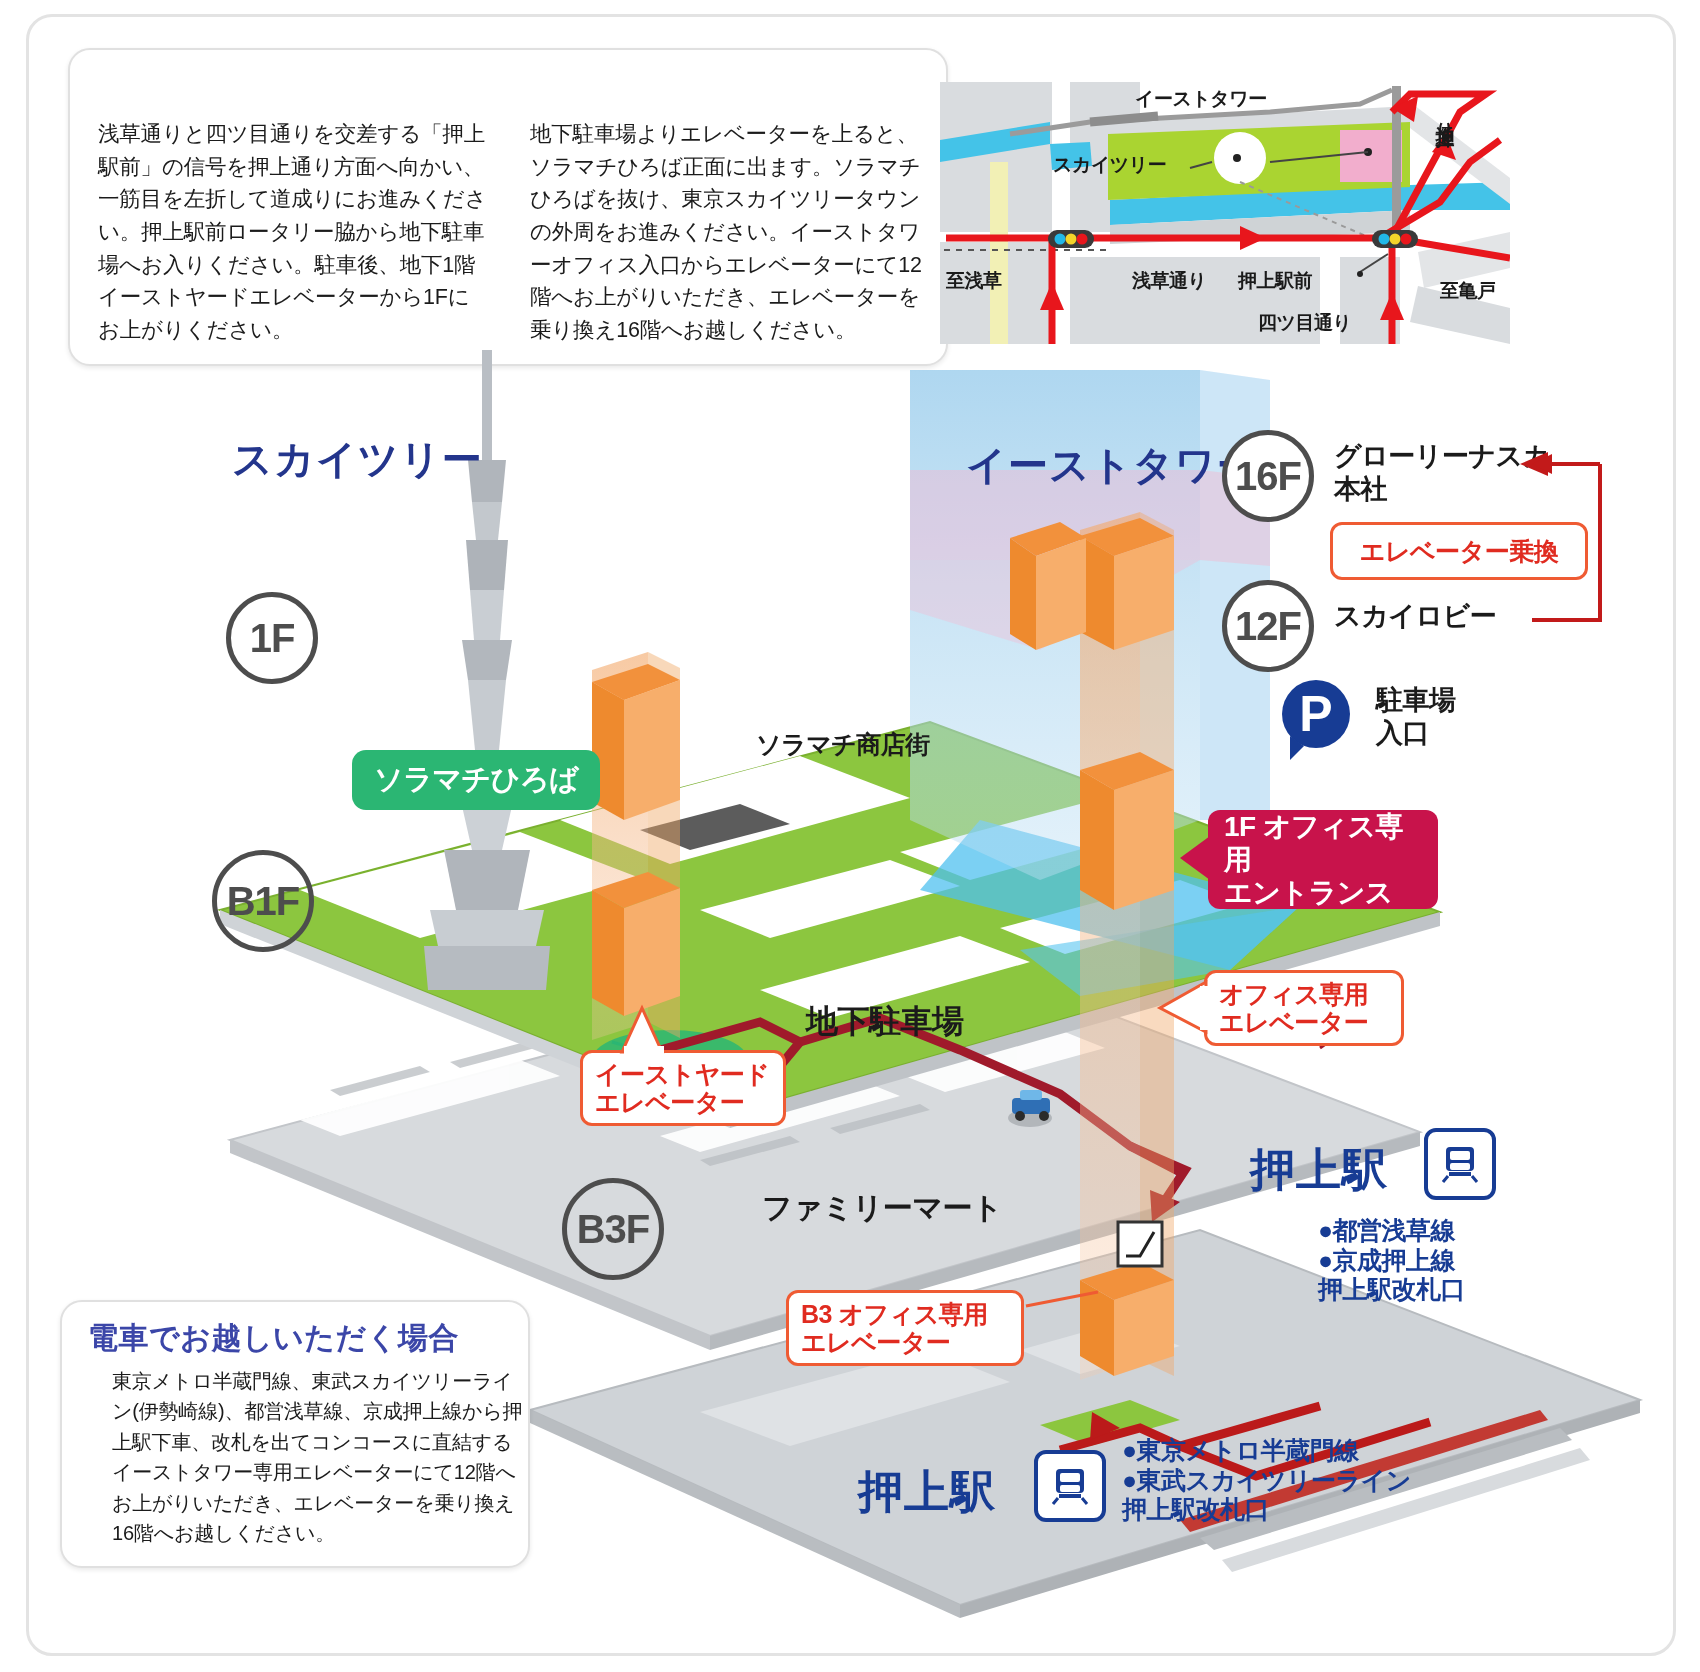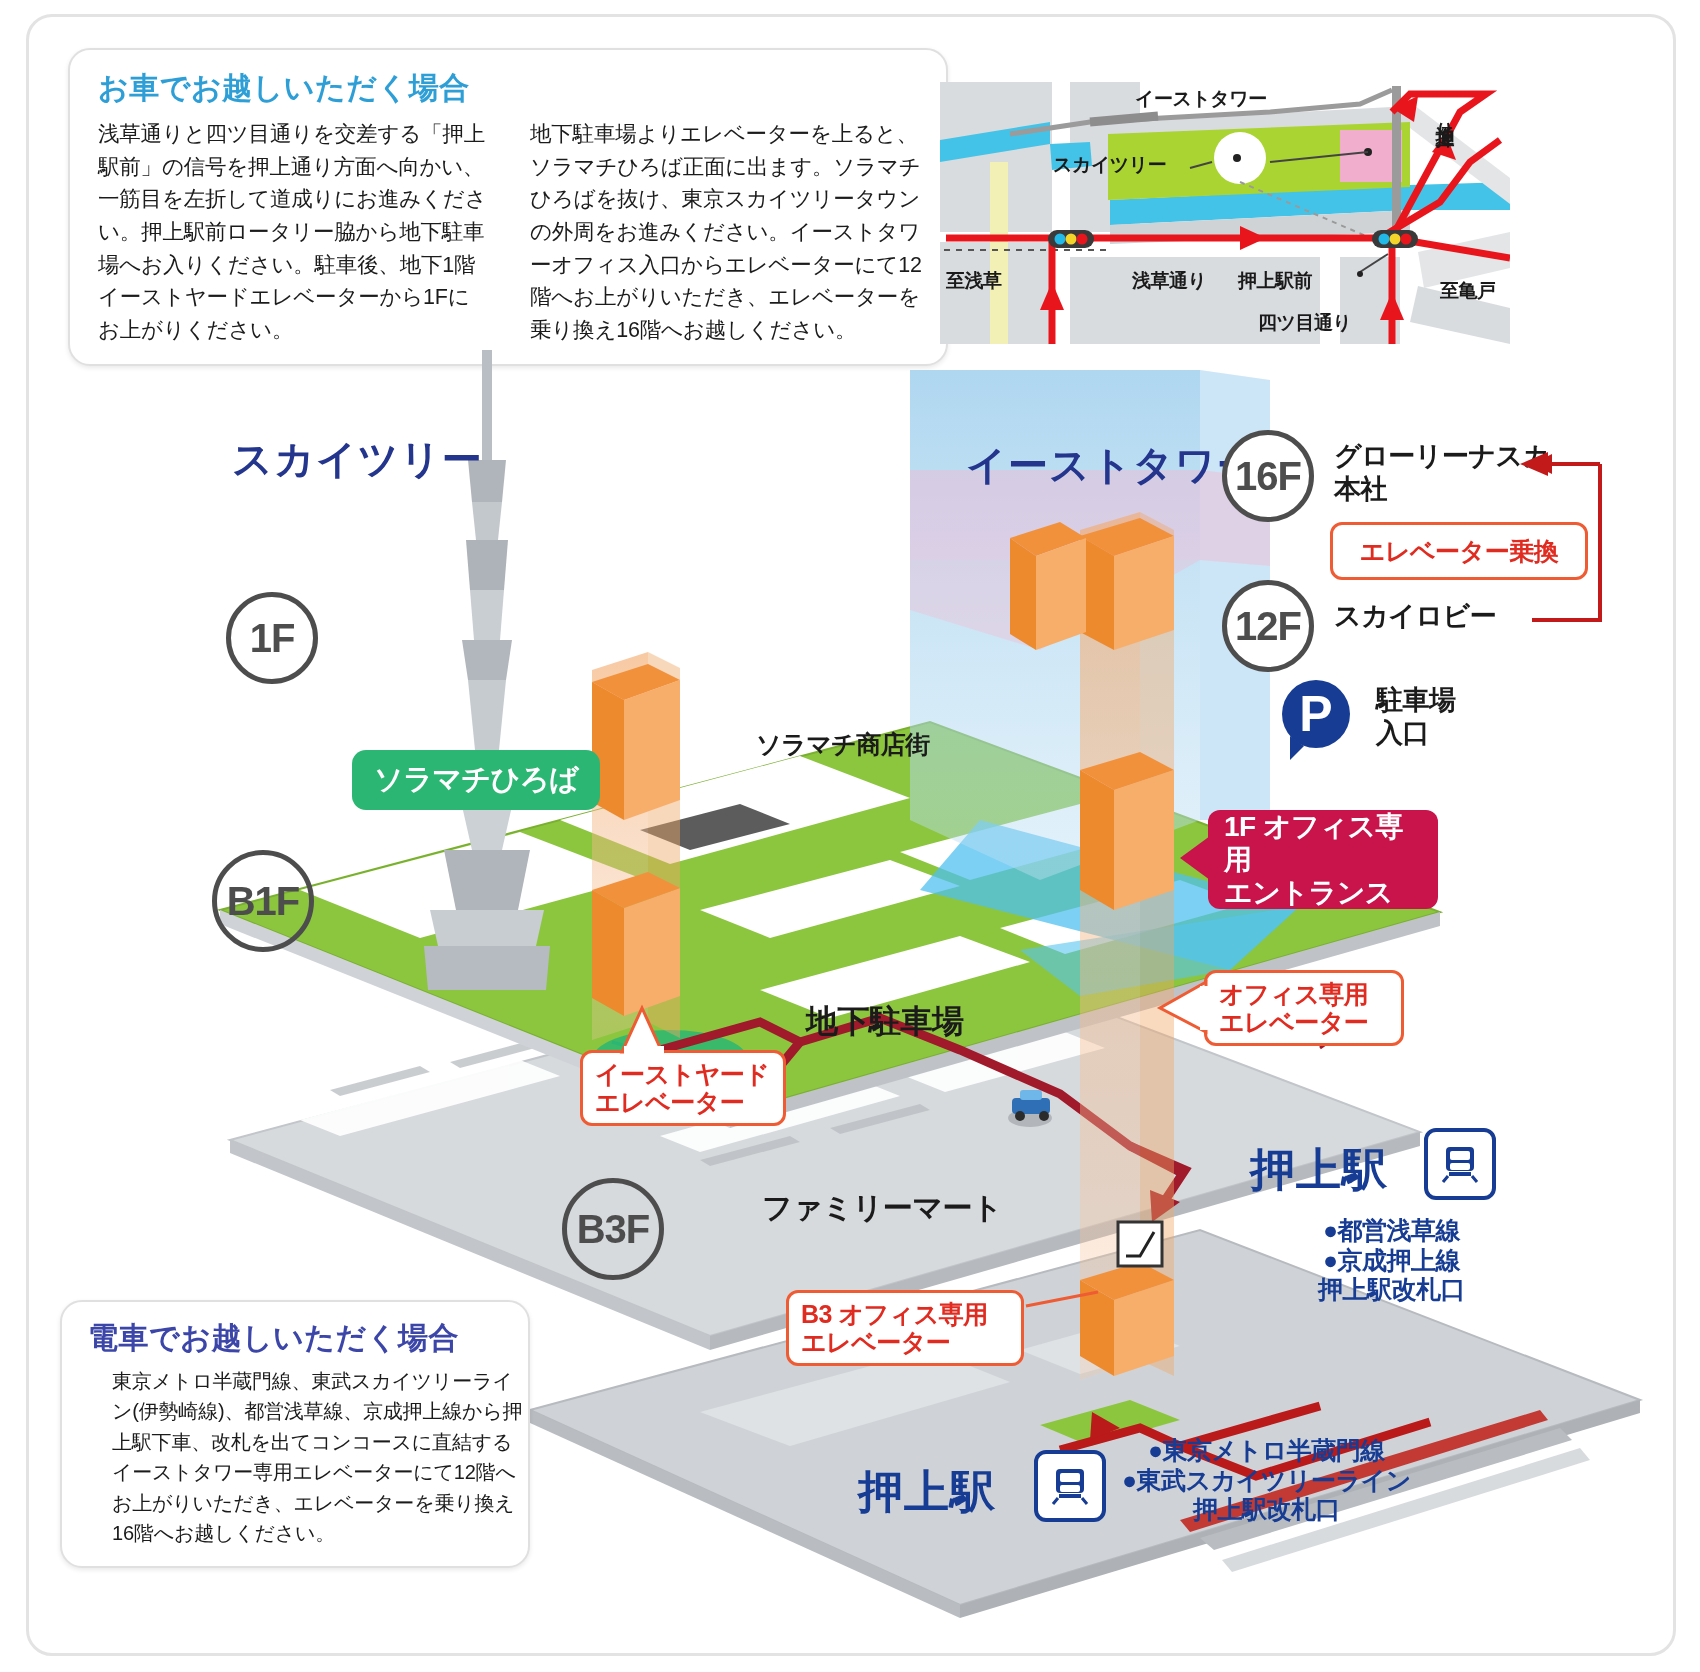--- a/index.html
+++ b/index.html
@@ -215,31 +215,29 @@
     letter-spacing: 1px;
   }
   .station-lines {
     position: absolute;
     color: #173c94;
     font-weight: bold;
     line-height: 1.18;
     white-space: pre-line;
     font-size: 25px;
     letter-spacing: -.5px;
-    text-align: center;
   }
 </style>
 </head>
 <body>
 
 <div id="page">
   <div class="outer-frame"></div>
 
   <div class="info-box" id="car-box">
-    <div class="info-title">お車でお越しいただく場合</div>
     <div class="info-body" id="car-col-1">浅草通りと四ツ目通りを交差する「押上駅前」の信号を押上通り方面へ向かい、一筋目を左折して道成りにお進みください。押上駅前ロータリー脇から地下駐車場へお入りください。駐車後、地下1階イーストヤードエレベーターから1Fにお上がりください。</div>
     <div class="info-body" id="car-col-2">地下駐車場よりエレベーターを上ると、ソラマチひろば正面に出ます。ソラマチひろばを抜け、東京スカイツリータウンの外周をお進みください。イーストタワーオフィス入口からエレベーターにて12階へお上がりいただき、エレベーターを乗り換え16階へお越しください。</div>
   </div>
 
   <div id="inset-map">
     <svg class="map-svg" width="570" height="262" viewBox="0 0 570 262">
 
       <rect x="0" y="0" width="570" height="262" fill="#ffffff"></rect>
       <rect x="0" y="0" width="112" height="150" fill="#d9dcdf"></rect>
       <rect x="0" y="160" width="112" height="102" fill="#d9dcdf"></rect>

